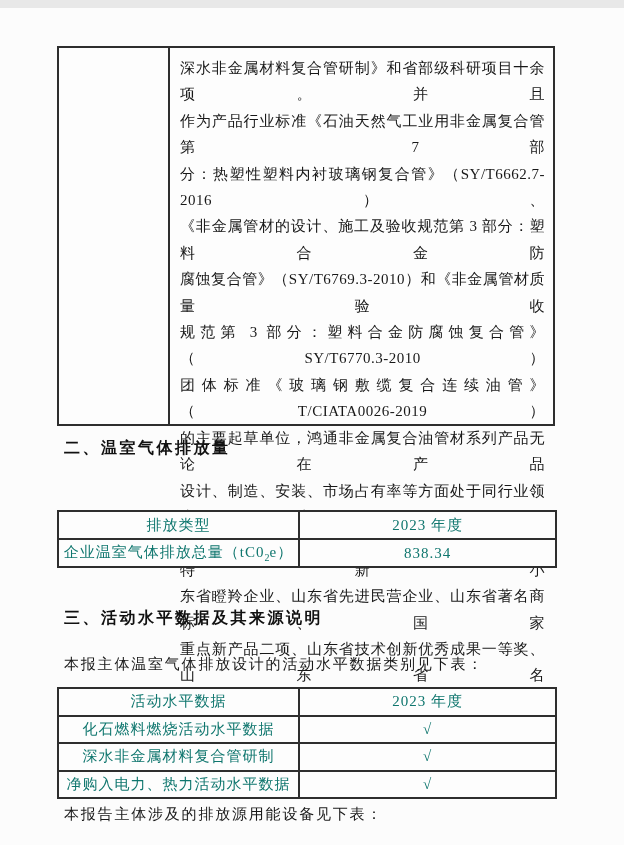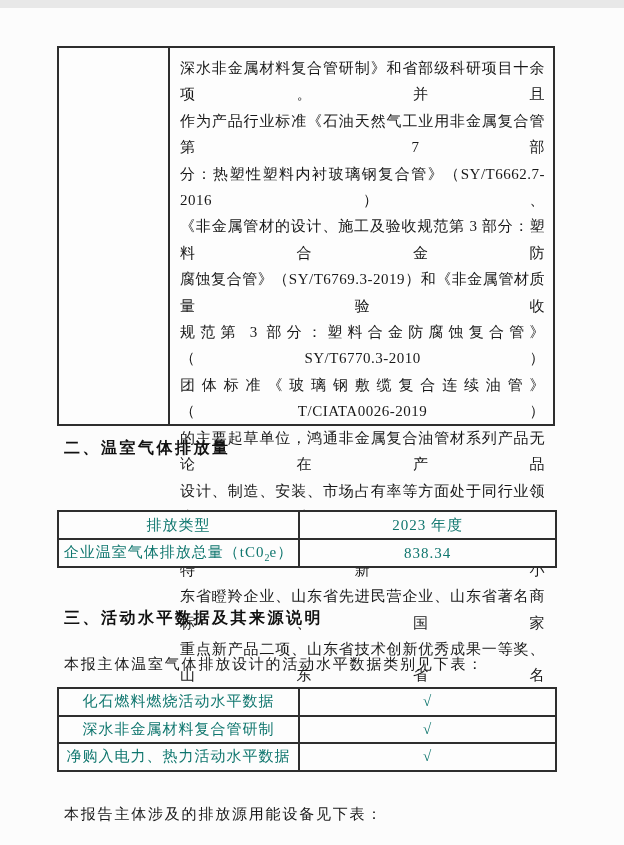--- a/index.html
+++ b/index.html
@@ -88,21 +88,21 @@
 
 <div class="page">
 
   <div class="intro-table">
     <div class="cell-left"></div>
     <div class="cell-right">
       <div class="tline">深水非金属材料复合管研制》和省部级科研项目十余项。并且</div>
       <div class="tline">作为产品行业标准《石油天然气工业用非金属复合管第 7 部</div>
       <div class="tline">分：热塑性塑料内衬玻璃钢复合管》（SY/T6662.7-2016）、</div>
       <div class="tline">《非金属管材的设计、施工及验收规范第 3 部分：塑料合金防</div>
-      <div class="tline">腐蚀复合管》（SY/T6769.3-2019）和《非金属管材质量验收</div>
+      <div class="tline">腐蚀复合管》（SY/T6769.3-2010）和《非金属管材质量验收</div>
       <div class="tline">规范第 3 部分：塑料合金防腐蚀复合管》（SY/T6770.3-2010）</div>
       <div class="tline">团体标准《玻璃钢敷缆复合连续油管》（T/CIATA0026-2019）</div>
       <div class="tline">的主要起草单位，鸿通非金属复合油管材系列产品无论在产品</div>
       <div class="tline">设计、制造、安装、市场占有率等方面处于同行业领先水平。</div>
       <div class="tline">鸿通管材及产品先后被国家有关部门认定为国家专精特新小</div>
       <div class="tline">东省瞪羚企业、山东省先进民营企业、山东省著名商标、国家</div>
       <div class="tline">重点新产品二项、山东省技术创新优秀成果一等奖、山东省名</div>
       <div class="tline last">牌产品等众多殊誉和奖项。</div>
     </div>
   </div>
@@ -128,20 +128,24 @@
 
   <div class="sec-heading" style="top:600px;">三、活动水平数据及其来源说明</div>
   <div class="para" style="top:647px;">本报主体温室气体排放设计的活动水平数据类别见下表：</div>
 
   <table class="doc-table" id="table-activity" style="top:679px;">
     <colgroup>
         <col class="c1">
         <col class="c2">
       </colgroup>
     <tbody>
+        <tr>
+      <td>活动水平数据</td>
+      <td>2023 年度</td>
+    </tr>
     <tr>
       <td>化石燃料燃烧活动水平数据</td>
       <td class="check">√</td>
     </tr>
     <tr>
       <td>深水非金属材料复合管研制</td>
       <td class="check">√</td>
     </tr>
     <tr>
       <td>净购入电力、热力活动水平数据</td>

